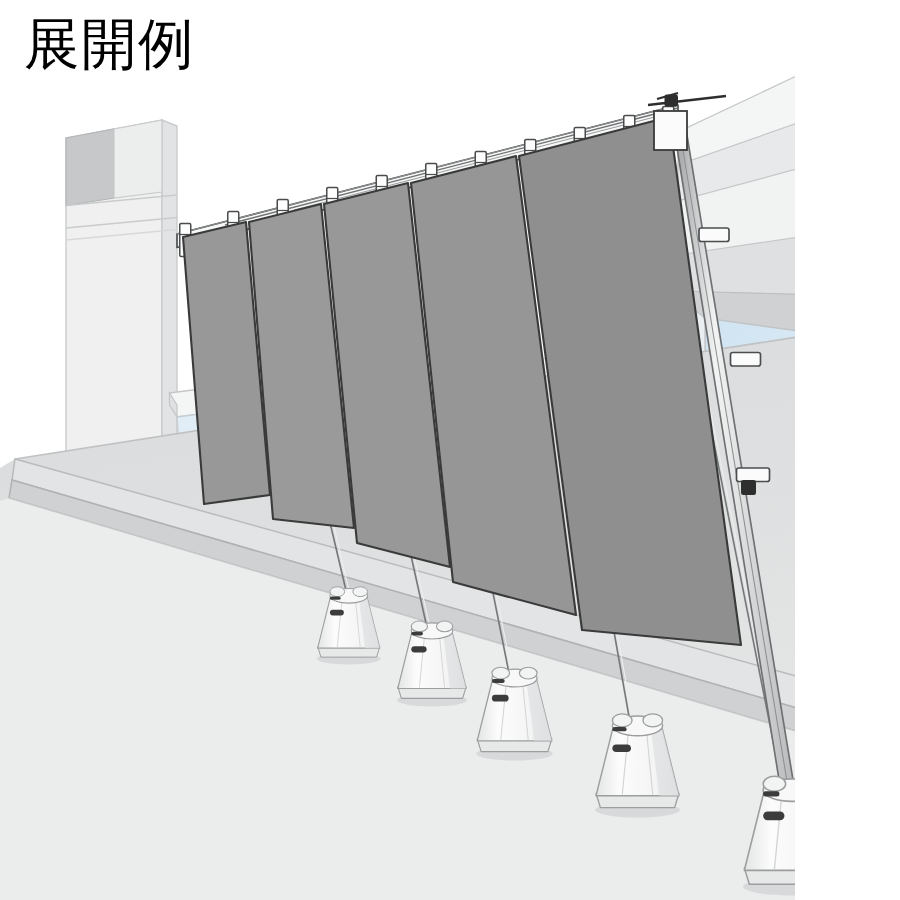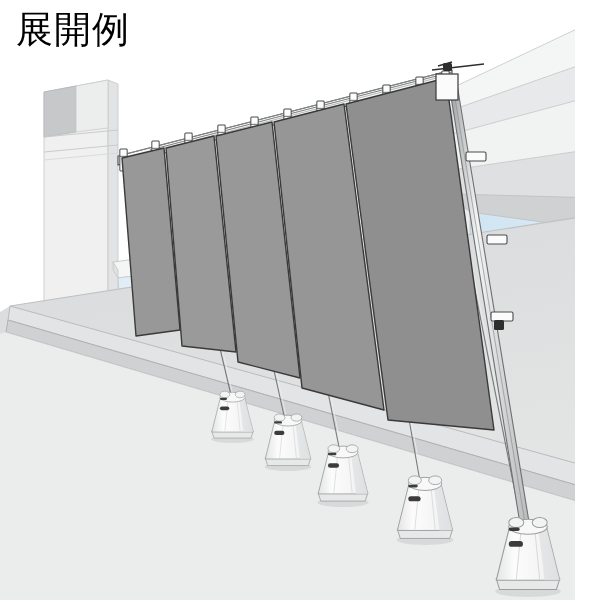--- a/index.html
+++ b/index.html
@@ -6,21 +6,21 @@
   html, body {
     margin: 0;
     padding: 0;
     background: #ffffff;
   }
   body {
     font-family: "DejaVu Sans", "Liberation Sans", sans-serif;
   }
   #stage {
     position: relative;
-    width: 575px;
+    width: 530px;
     height: 600px;
     overflow: hidden;
     background: #fef9c3;
   }
   #scene-svg {
     position: absolute;
     left: 0;
     top: 0;
     width: 600px;
     height: 600px;

